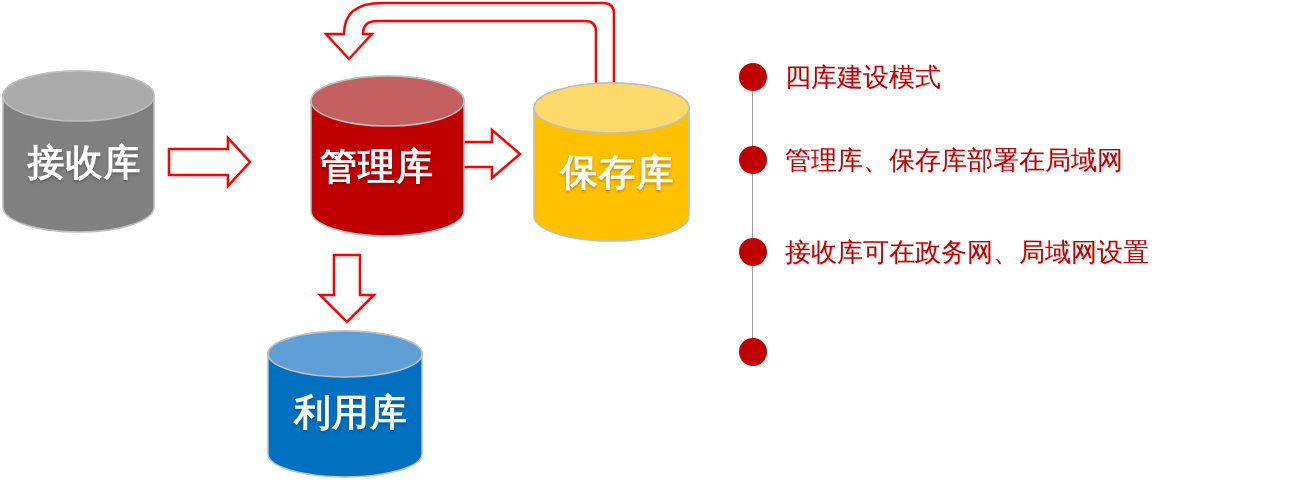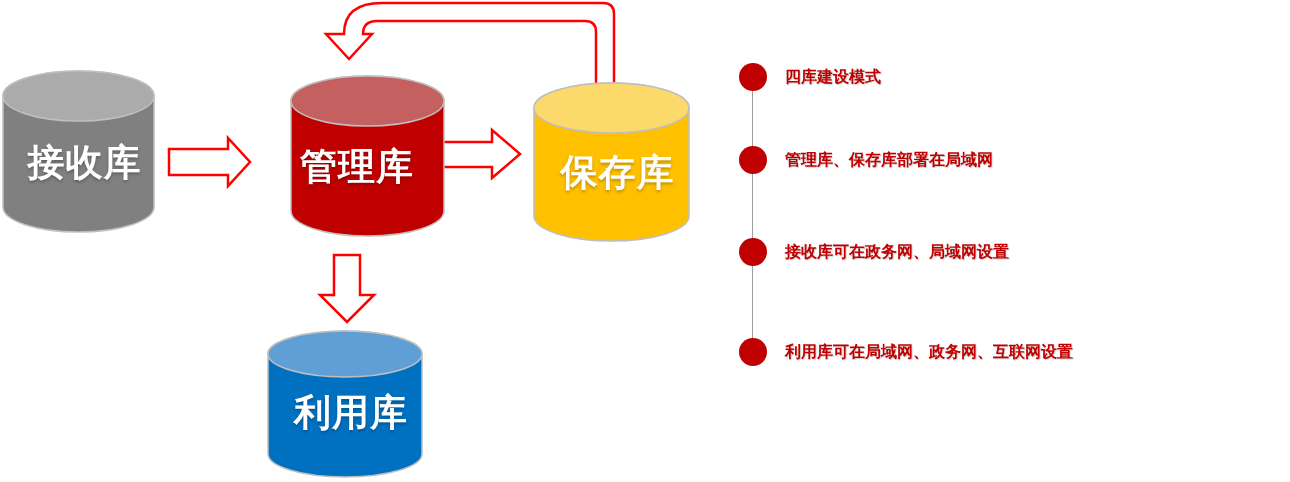--- a/index.html
+++ b/index.html
@@ -62,22 +62,22 @@
   }
   .note .dot {
     width: 28px;
     height: 28px;
     border-radius: 50%;
     background: #c00000;
     flex: 0 0 auto;
   }
   .note .note-text {
     color: #c00000;
-    font-size: 16px;
-    font-weight: bold;
+    font-size: 26px;
+    font-weight: normal;
     text-shadow: 1px 1px 1px rgba(0,0,0,0.18);
   }
   .note-1 { top: 57px; }
   .note-2 { top: 140px; }
   .note-3 { top: 232px; }
   .note-4 { top: 332px; }
 </style>
 </head>
 <body>
 
@@ -95,21 +95,21 @@
   </svg>
 
   <div class="cyl" style="left:2px; top:70px; width:153px; height:163px;">
     <svg width="153" height="163" viewBox="0 0 153 163">
       <path d="M1,26 L1,137 A75.5,25 0 0 0 152,137 L152,26 A75.5,25 0 0 0 1,26 Z" stroke="#BFBFBF" stroke-width="1.5" fill="#808080"></path>
       <ellipse cx="76.5" cy="26" rx="75.5" ry="25" stroke="#BFBFBF" stroke-width="1.5" fill="#ABABAB"></ellipse>
     </svg>
     <div class="cyl-label">接收库</div>
   </div>
 
-  <div class="cyl" style="left:257px; top:75px; width:155px; height:162px;padding-left:33px;">
+  <div class="cyl" style="left:277px; top:75px; width:155px; height:162px;padding-left:33px;">
     <svg width="155" height="162" viewBox="0 0 155 162">
       <path d="M1,26 L1,136 A76.5,25 0 0 0 154,136 L154,26 A76.5,25 0 0 0 1,26 Z" stroke="#BFBFBF" stroke-width="1.5" fill="#C00000"></path>
       <ellipse cx="77.5" cy="26" rx="76.5" ry="25" stroke="#BFBFBF" stroke-width="1.5" fill="#C4605F"></ellipse>
     </svg>
     <div class="cyl-label">管理库</div>
   </div>
 
   <div class="cyl" style="left:533px; top:82px; width:157px; height:160px;text-decoration:underline;">
     <svg width="157" height="160" viewBox="0 0 157 160">
       <path d="M1,26 L1,134 A77.5,25 0 0 0 156,134 L156,26 A77.5,25 0 0 0 1,26 Z" stroke="#BFBFBF" stroke-width="1.5" fill="#FFC000"></path>
@@ -138,16 +138,15 @@
     <span class="note-text">接收库可在政务网、局域网设置</span>
   </div>
 
   <div class="note note-2">
     <span class="dot"></span>
     <span class="note-text">管理库、保存库部署在局域网</span>
   </div>
 
   <div class="note note-4">
     <span class="dot"></span>
-    <span class="note-text">利用库可在局域网、政务网、互联网设置</span>
   </div>
 
 </div>
 
 </body></html>

